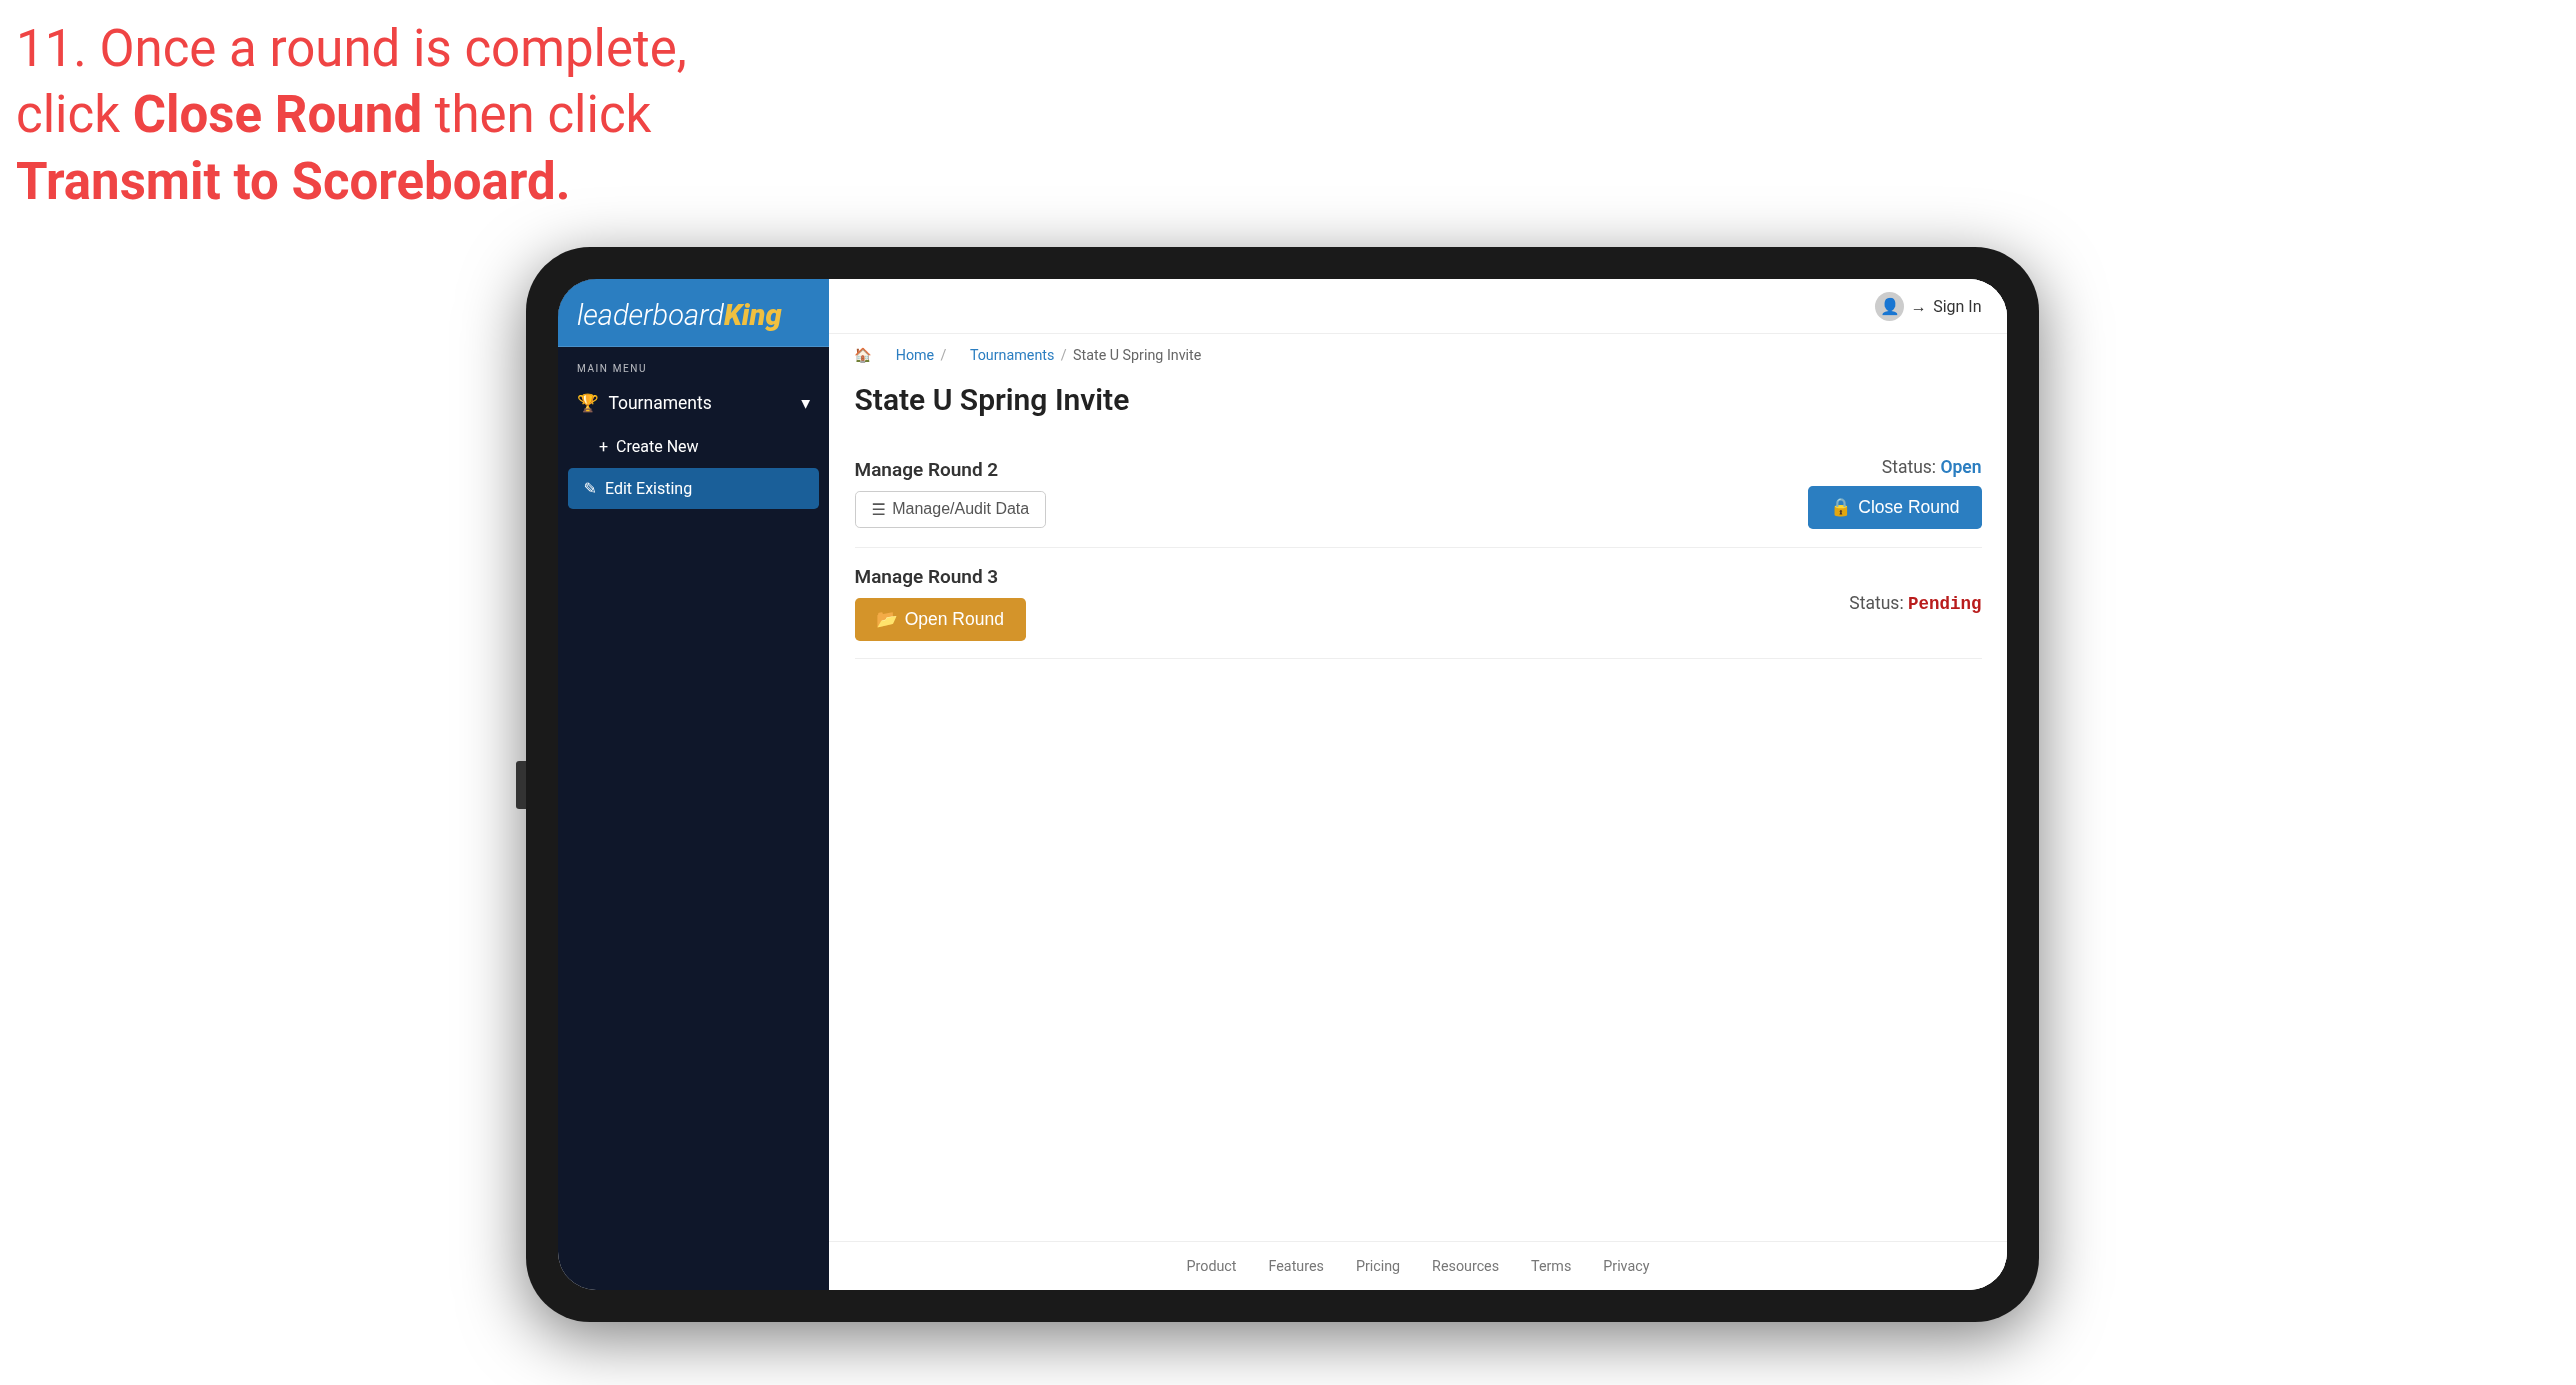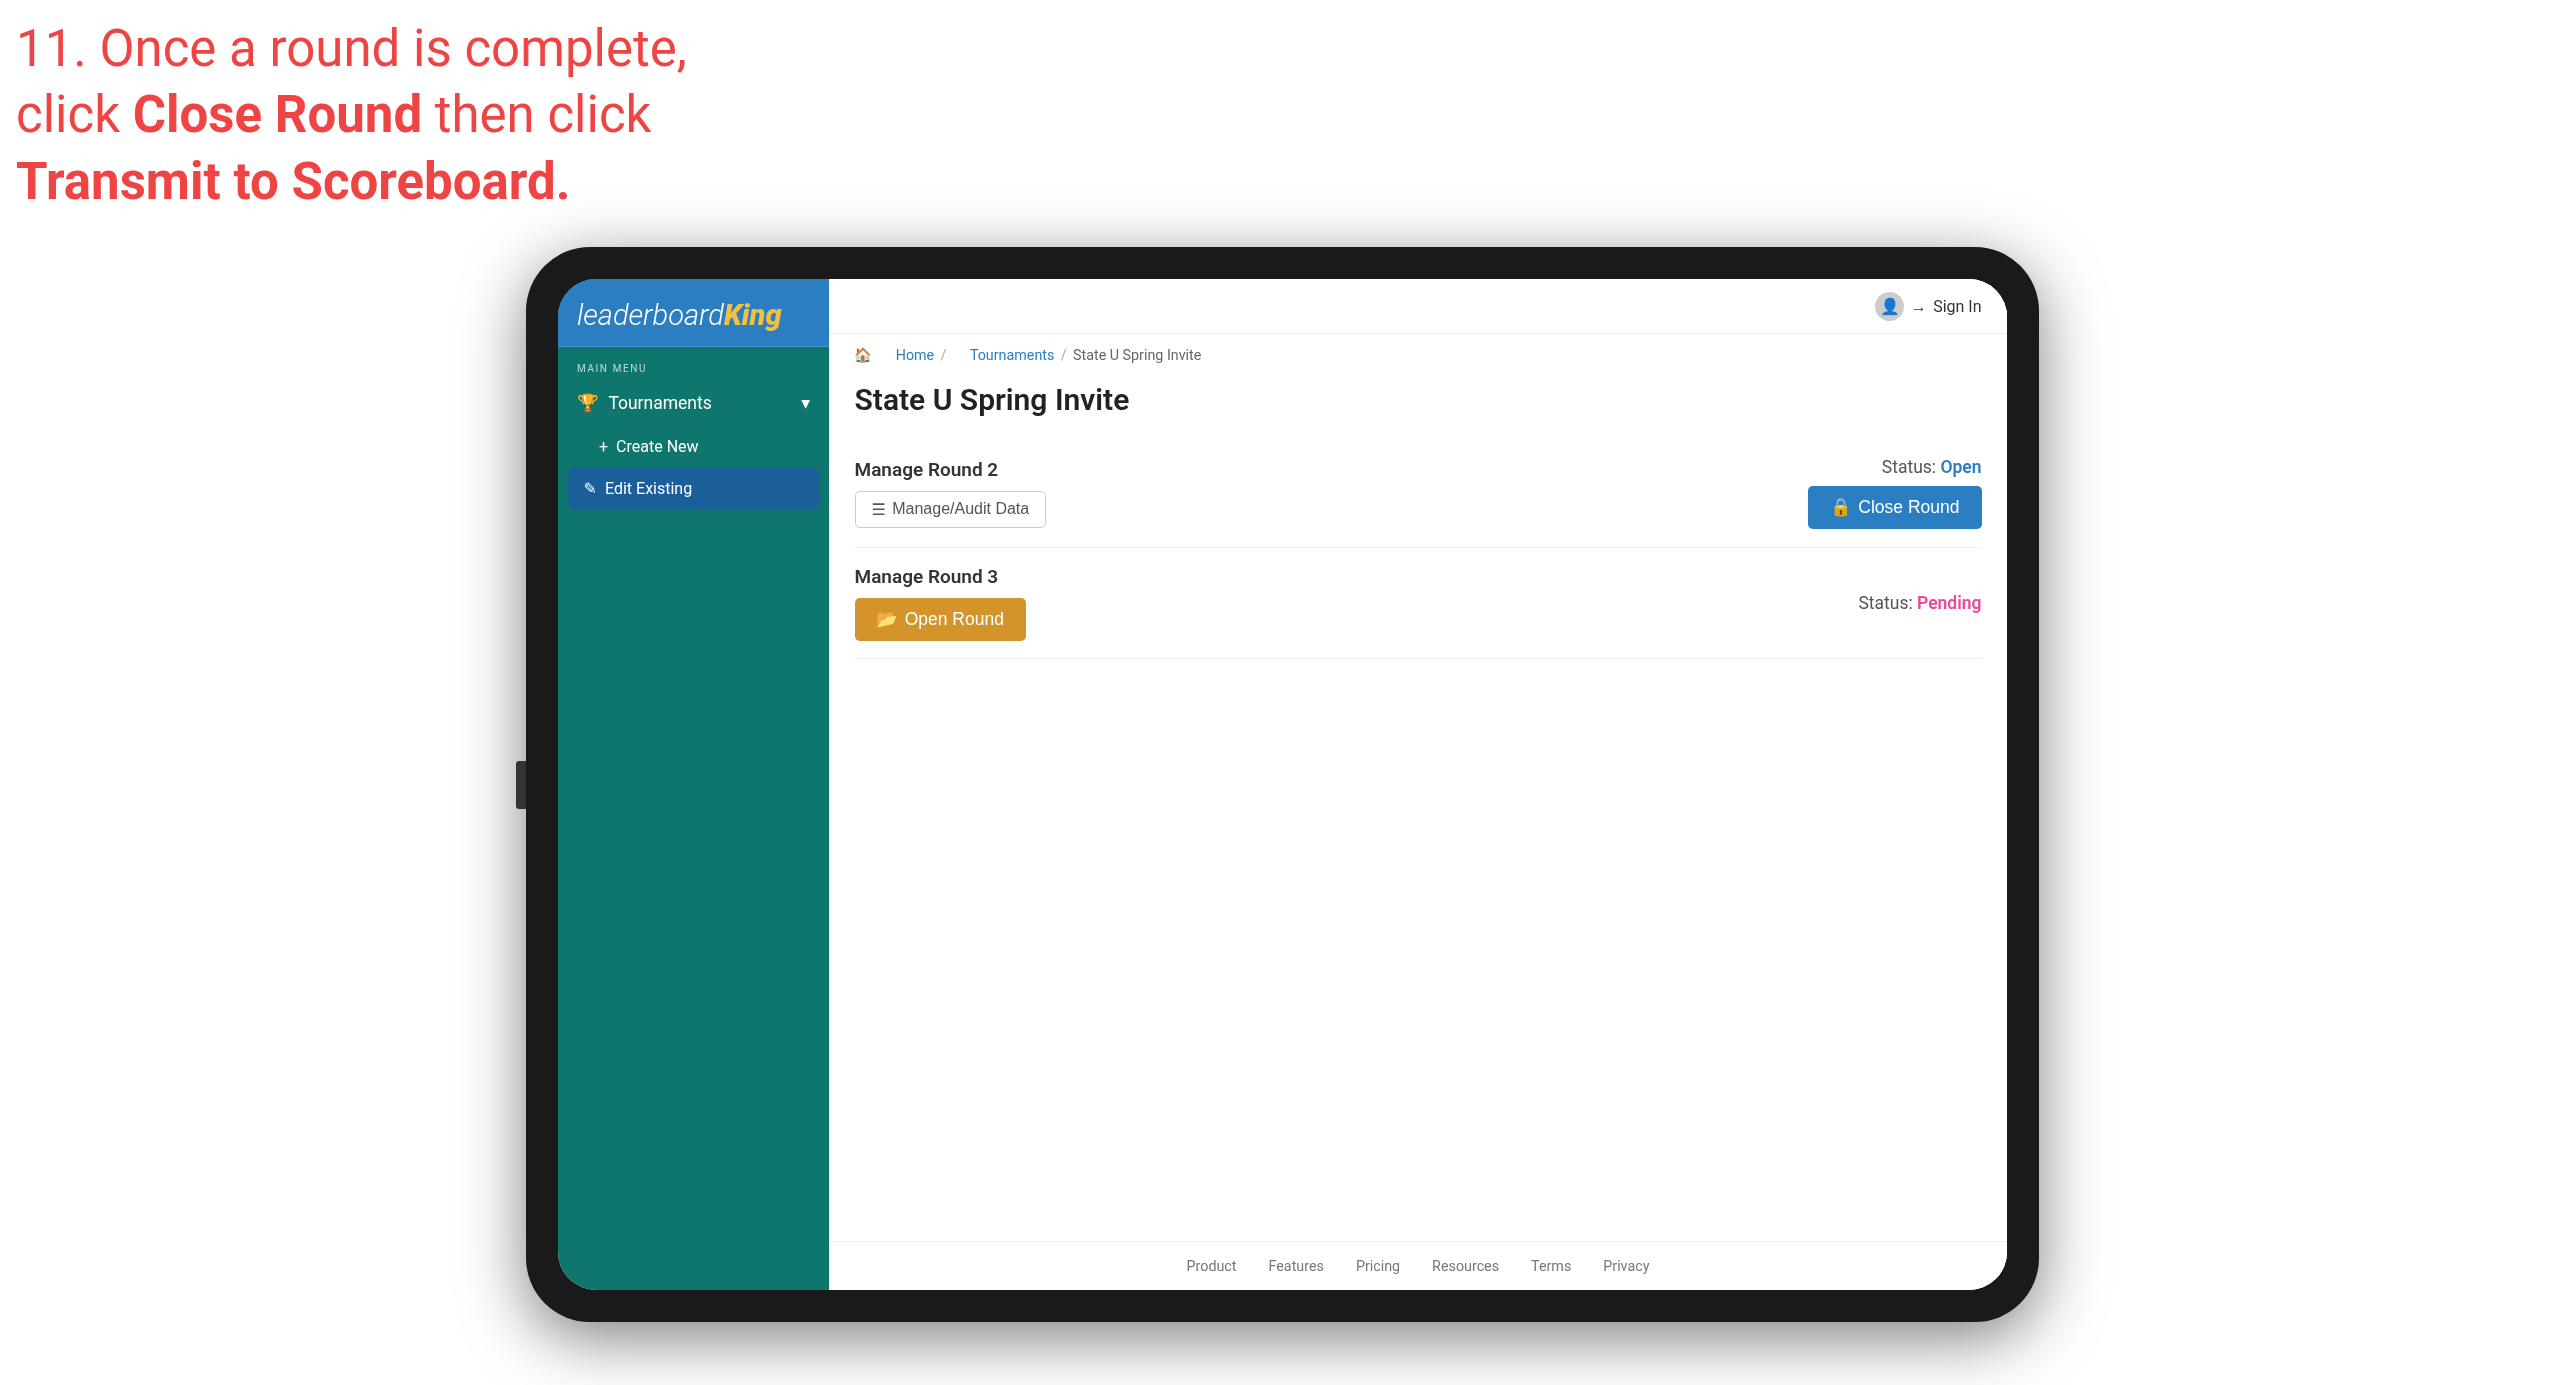--- a/index.html
+++ b/index.html
@@ -62,21 +62,21 @@
     
     .app-container {
       display: flex;
       flex: 1;
       height: 100%;
     }
 
     
     .sidebar {
       width: 271px;
-      background: #0f766e;
+      background: #0f172a;
       display: flex;
       flex-direction: column;
       padding: 0;
       flex-shrink: 0;
     }
 
     .logo-area {
       background: #2b7ec1;
       padding: 22px 19px 16px;
       border-bottom: 0.8px solid rgba(255,255,255,0.15);
@@ -249,22 +249,23 @@
       color: #e05252;
       font-weight: 600;
     }
 
     .status-text .status-open {
       color: #2b7ec1;
       font-weight: 600;
     }
 
     .status-text .status-pending {
-      color: #ec4899;
+      color: #b91c1c;
       font-weight: 600;
+      font-family: Liberation Mono, monospace;
     }
 
     
     .btn {
       display: inline-flex;
       align-items: center;
       gap: 6.4px;
       padding: 11px 22px;
       border-radius: 4.8px;
       font-size: 17.5px;

